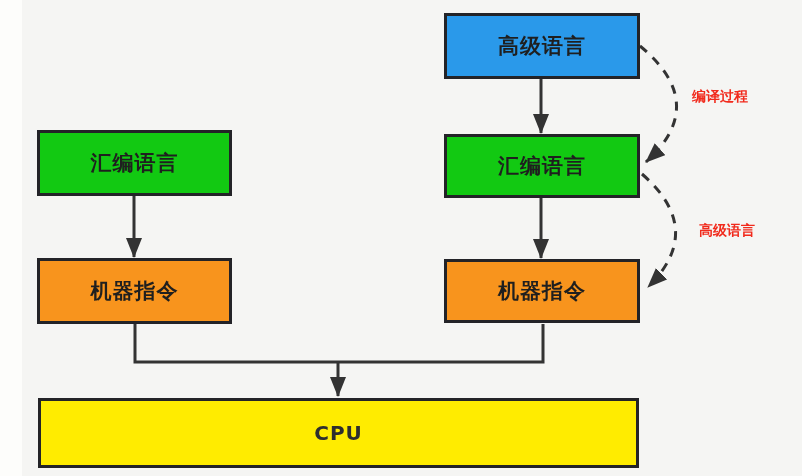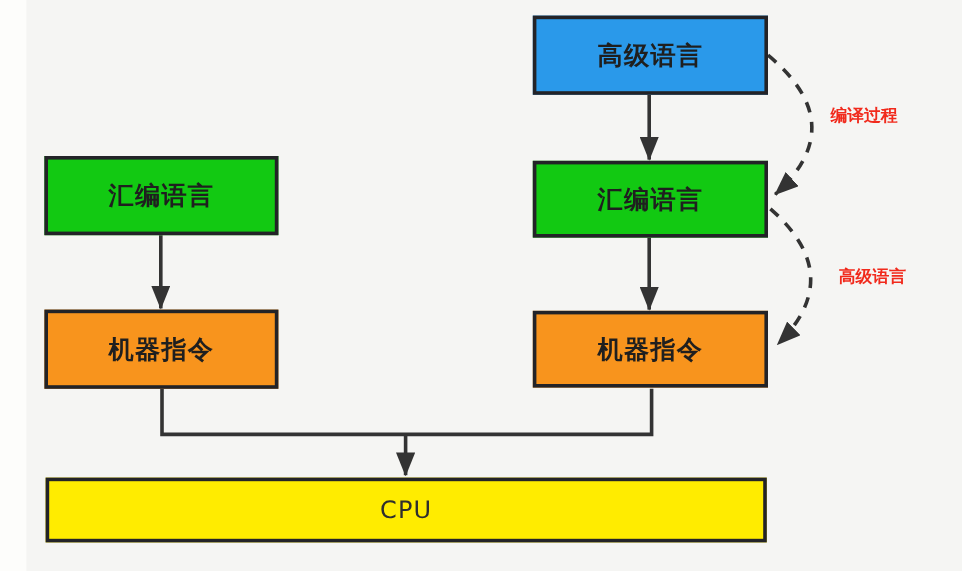--- a/index.html
+++ b/index.html
@@ -32,22 +32,22 @@
     font-size: 21px;
     font-weight: bold;
     color: #1f1f1f;
     letter-spacing: 1px;
   }
   #box-left-assembly  { left: 37px;  top: 130px; width: 195px; height: 66px; }
   #box-left-machine   { left: 37px;  top: 258px; width: 195px; height: 66px; }
   #box-high-level     { left: 444px; top: 13px;  width: 196px; height: 66px; }
   #box-right-assembly { left: 444px; top: 134px; width: 196px; height: 64px; }
   #box-right-machine  { left: 444px; top: 259px; width: 196px; height: 64px; }
-  #box-cpu            { left: 38px;  top: 398px; width: 601px; height: 54px;
-                        font-size: 20px; font-weight: 400; letter-spacing: 1px; color:#2e2e2e;text-align:center; }
+  #box-cpu            { left: 38px;  top: 398px; width: 601px; height: 70px;
+                        font-size: 20px; font-weight: 700; letter-spacing: 1px; color:#2e2e2e;text-align:center; }
   .plabel {
     position: absolute;
     font-size: 14px;
     font-weight: bold;
     white-space: nowrap;
   }
   #label-compile  { left: 692px; top: 88px; }
   #label-assemble { left: 699px; top: 222px; }
 </style>
 </head>

